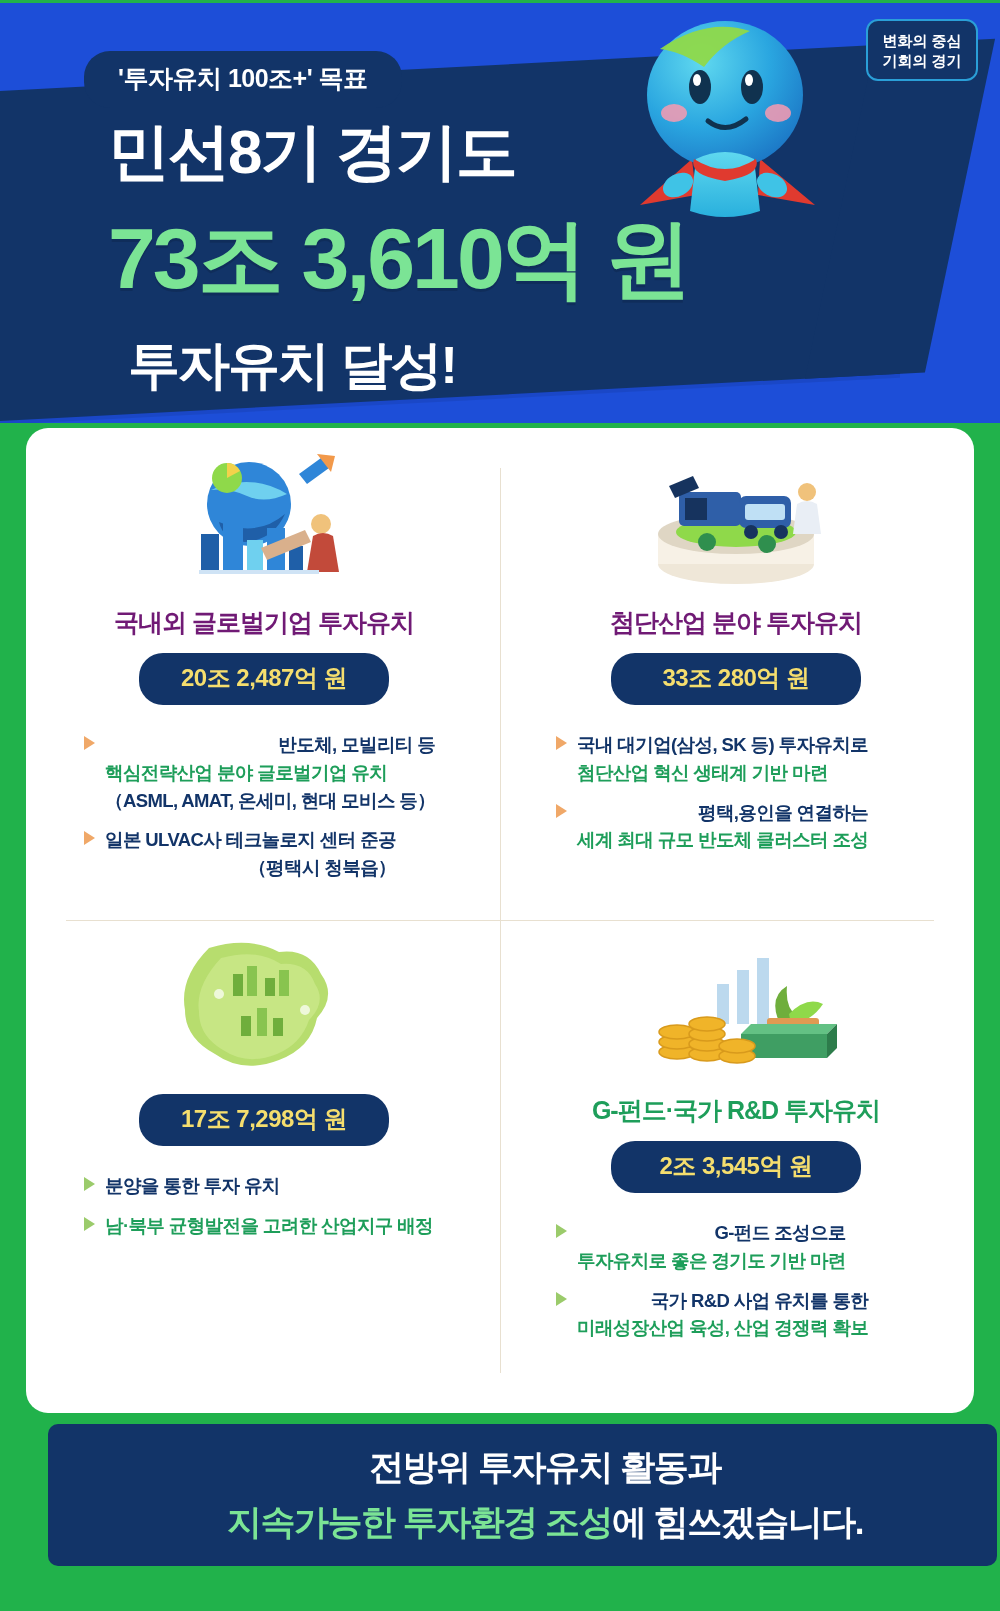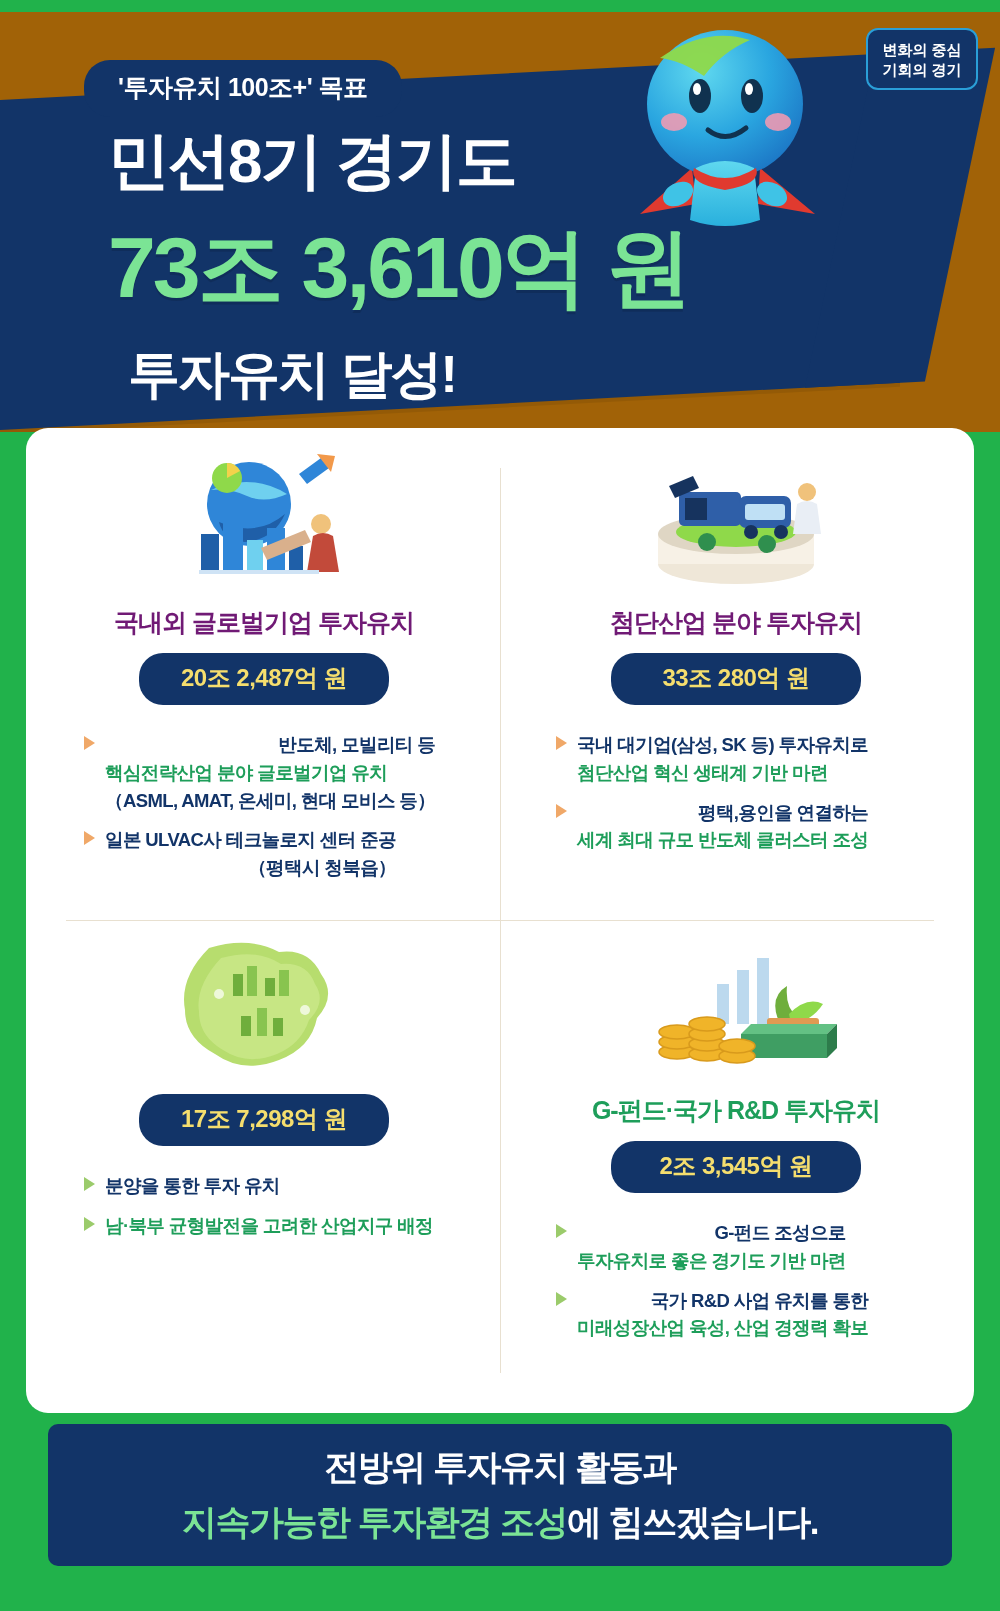--- a/index.html
+++ b/index.html
@@ -5,22 +5,22 @@
   html,body{margin:0;padding:0;}
   body{
     width:1000px;height:1611px;
     background:#21B24B;
     font-family:"Liberation Sans","DejaVu Sans",sans-serif;
     overflow:hidden;
     position:relative;
   }
   
   .header{
-    position:absolute;left:0;top:12px;width:1000px;height:420px;
-    background:#a16207;
+    position:absolute;left:0;top:3px;width:1000px;height:420px;
+    background:#1d4ed8;
     overflow:hidden;
   }
   .navy-banner{
     position:absolute;left:-40px;top:90px;width:940px;height:330px;
     background:#123468;
     transform:skewY(-3deg);
     transform-origin:left top;
     box-shadow:0 4px 0 rgba(0,0,0,0.08);
   }
   .navy-banner:after{
@@ -88,21 +88,21 @@
   }
   .tri.green{border-left-color:#9BCB6B;}
   .btxt{font-size:18.5px;color:#222;line-height:1.5;letter-spacing:-0.6px;font-weight:bold;}
   .btxt .hl{color:#1E9E5A;}
   .btxt .navy{color:#123468;text-align:right;}
   .btxt .sub{display:block;}
   
   .footer{
     position:absolute;left:48px;top:1424px;width:904px;height:142px;
     background:#123468;border-radius:10px;
-    display:flex;flex-direction:column;align-items:center;justify-content:center;
+    display:flex;flex-direction:column;align-items:center;justify-content:center;padding-left:45px;
   }
   .f1{color:#ffffff;font-size:35px;font-weight:bold;letter-spacing:-1.5px;}
   .f2{font-size:35px;font-weight:bold;letter-spacing:-1.5px;margin-top:8px;}
   .f2 .g{color:#7BE495;}
   .f2 .w{color:#ffffff;}
 </style>
 </head>
 <body>
 
 <div class="header">

